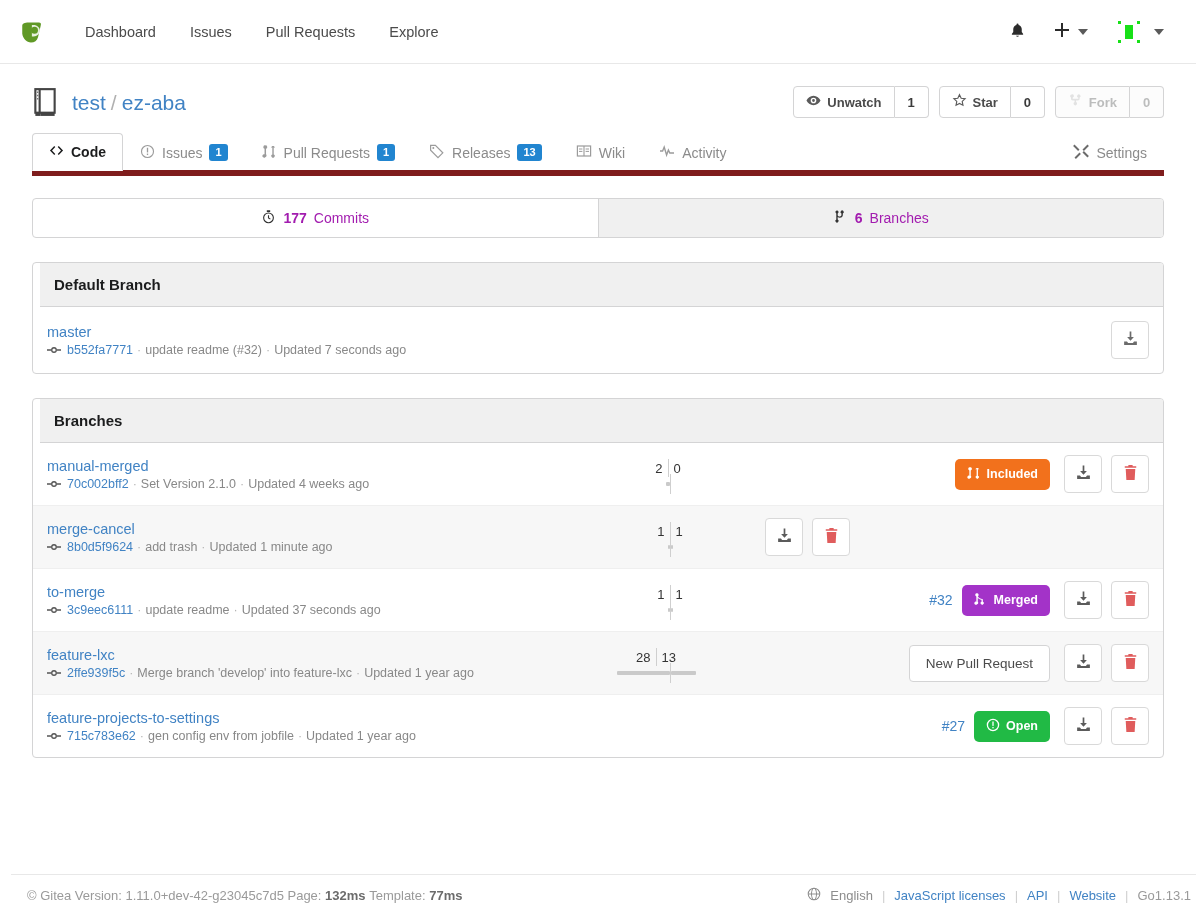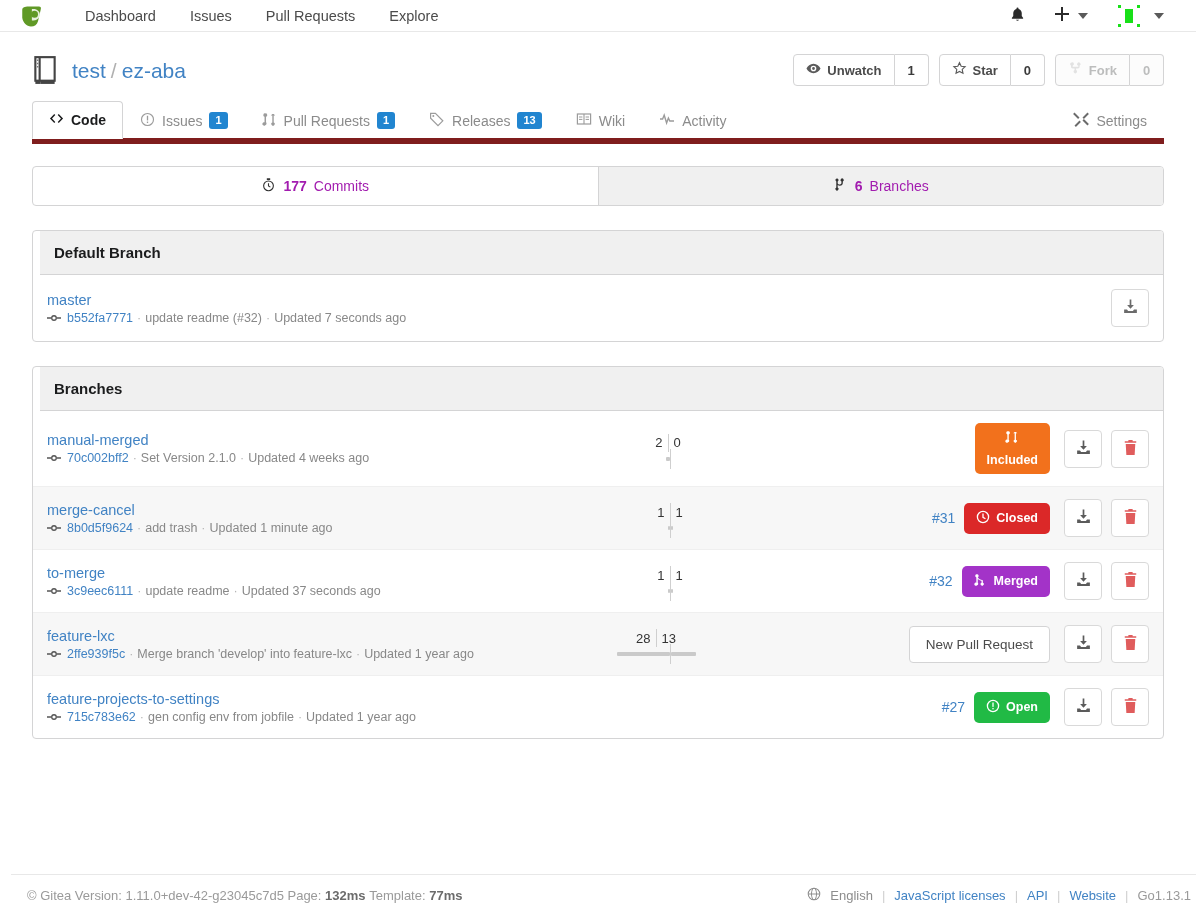--- a/index.html
+++ b/index.html
@@ -9,21 +9,21 @@
     width: 1196px; height: 916px;
     background: #ffffff;
     font-family: "Liberation Sans", "DejaVu Sans", sans-serif;
     font-size: 14px;
     color: #333333;
     overflow: hidden;
   }
 
   
   .navbar {
-    height: 32px;
+    height: 64px;
     background: #ffffff;
     border-bottom: 1px solid #e8e8e8;
     display: flex;
     align-items: center;
     padding: 0 18px 0 16px;
     position: relative;
   }
   .nav-logo {
     width: 30px; height: 30px;
     margin-right: 22px;
@@ -624,21 +624,21 @@
                 <span class="divider-top"></span>
                 <span class="behind">0</span>
               </div>
               <div class="diverge-bars">
                 <span class="bar" style="width:4px"></span>
                 <span class="divider"></span>
                 <span class="bar empty" style="width:0px"></span>
               </div>
             </div>
             <div class="status-cell">
-              <span class="pill" style="background: rgb(242, 113, 28); flex-direction: column;">
+              <span class="pill" style="background: rgb(242, 113, 28);">
                 <span><svg width="14" height="14" viewBox="0 0 16 16">
                     <path fill="#fff" d="M3.5 1.5A1.8 1.8 0 002.7 5v6A1.8 1.8 0 103.5 14 1.8 1.8 0 004.3 11V5a1.8 1.8 0 00-.8-3.5zM11 2.2L9.4 3.8H11v7.3a1.8 1.8 0 101.5 0V3.8h1.6L12.5 2.2z"></path>
                   </svg></span>
                 <span>Included</span>
               </span>
             </div>
             <div class="row-actions">
               <div class="icon-btn">
                 <span><svg width="17" height="17" viewBox="0 0 16 16">
                     <path fill="#5b5b5b" d="M7.2 1.3h1.6v5.2h2.4L8 10.2 4.8 6.5h2.4zM2 10.9h2.7l1 1.4h4.6l1-1.4H14v3.2H2z"></path>
@@ -670,30 +670,20 @@
               <div class="diverge-nums">
                 <span class="ahead">1</span>
                 <span class="divider-top"></span>
                 <span class="behind">1</span>
               </div>
               <div class="diverge-bars">
                 <span class="bar" style="width:2px"></span>
                 <span class="divider"></span>
                 <span class="bar" style="width:2px"></span>
               </div>
-            </div>
-            <div class="status-cell">
-              <a class="pr-num">#31</a>
-              <span class="pill" style="background: rgb(219, 40, 40);">
-                <span><svg width="14" height="14" viewBox="0 0 16 16">
-                    <circle cx="8" cy="8" r="6.4" fill="none" stroke="#fff" stroke-width="1.5"></circle>
-                    <path d="M8 4v4.3l2.8 1.7" fill="none" stroke="#fff" stroke-width="1.5"></path>
-                  </svg></span>
-                <span>Closed</span>
-              </span>
             </div>
             <div class="row-actions">
               <div class="icon-btn">
                 <span><svg width="17" height="17" viewBox="0 0 16 16">
                     <path fill="#5b5b5b" d="M7.2 1.3h1.6v5.2h2.4L8 10.2 4.8 6.5h2.4zM2 10.9h2.7l1 1.4h4.6l1-1.4H14v3.2H2z"></path>
                   </svg></span>
               </div>
               <div class="icon-btn">
                 <span><svg width="17" height="17" viewBox="0 0 16 16">
                     <path fill="#e05c5c" d="M6 1h4v1.2h3.4v1.4H2.6V2.2H6zM3.5 4.6h9L11.9 15H4.1z"></path>

